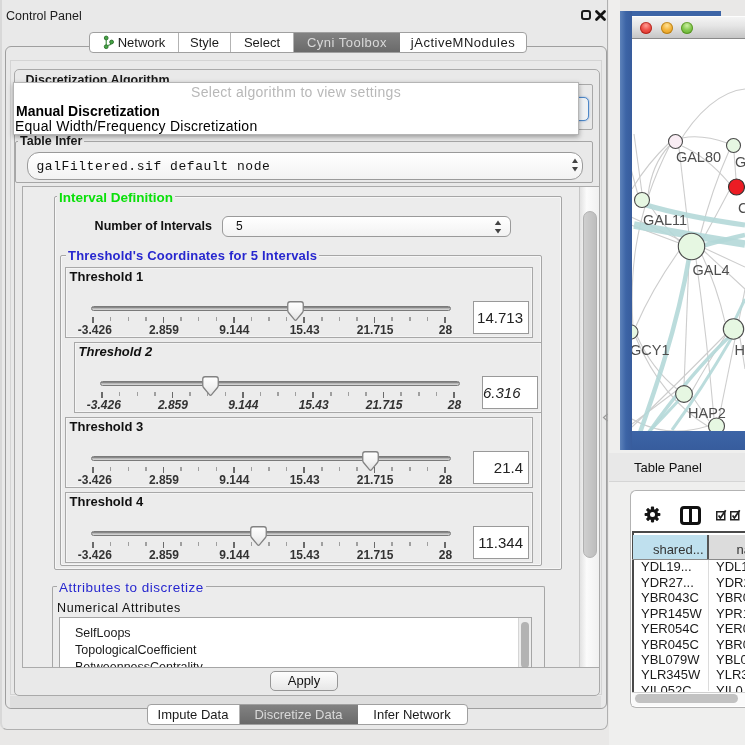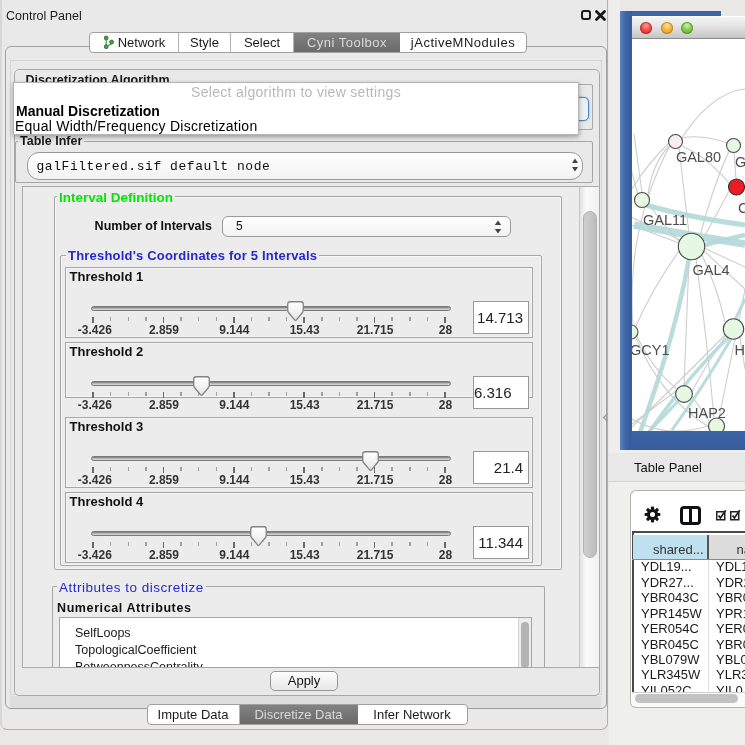--- a/index.html
+++ b/index.html
@@ -103,21 +103,21 @@
             <linearGradient id="thg0" x1="0" y1="0" x2="0" y2="1">
               <stop offset="0" stop-color="#ffffff"></stop>
               <stop offset="0.55" stop-color="#f2f2f2"></stop>
               <stop offset="1" stop-color="#e2e2e2"></stop>
             </linearGradient>
           </defs>
           <path d="M3 0.75 H14 Q16.25 0.75 16.25 3 V9 Q16.25 10.6 15.5 11.5 L9.6 18.7 Q8.5 20 7.4 18.7 L1.5 11.5 Q0.75 10.6 0.75 9 V3 Q0.75 0.75 3 0.75 Z" fill="url(#thg0)" stroke="#828282" stroke-width="1.3"></path>
         </svg>
         <div style="position:absolute;left:407px;top:33px;width:56px;height:33px;background:#fff;border:1px solid #999;font-size:15px;color:#222;text-align:right;line-height:31px;padding-right:5px;">14.713</div>
       </div>
-      <div class="abs" style="left:63px;top:342px;width:468px;height:56px;border:1px solid #a8a8a8;box-shadow:inset 0 0 0 1px #f4f4f4;">
+      <div class="abs" style="left:72px;top:342px;width:468px;height:71px;border:1px solid #a8a8a8;box-shadow:inset 0 0 0 1px #f4f4f4;font-style:italic;">
         <div style="position:absolute;left:3.5px;top:1px;font-size:13px;font-weight:bold;color:#111;">Threshold 2</div>
         <div style="position:absolute;left:25px;top:37.5px;width:360px;height:5.5px;border-radius:3px;background:linear-gradient(#6f6f6f,#b3b3b3 45%,#dedede);border:0.5px solid #7a7a7a;"></div>
         <div style="position:absolute;left:26.35px;top:48.5px;width:1.5px;height:6.5px;background:#6a6a6a;"></div>
         <div style="position:absolute;left:43.95px;top:48.5px;width:1.5px;height:4.5px;background:#9f9f9f;"></div>
         <div style="position:absolute;left:61.55px;top:48.5px;width:1.5px;height:4.5px;background:#9f9f9f;"></div>
         <div style="position:absolute;left:79.15px;top:48.5px;width:1.5px;height:4.5px;background:#9f9f9f;"></div>
         <div style="position:absolute;left:96.75px;top:48.5px;width:1.5px;height:6.5px;background:#6a6a6a;"></div>
         <div style="position:absolute;left:114.35px;top:48.5px;width:1.5px;height:4.5px;background:#9f9f9f;"></div>
         <div style="position:absolute;left:131.95px;top:48.5px;width:1.5px;height:4.5px;background:#9f9f9f;"></div>
         <div style="position:absolute;left:149.55px;top:48.5px;width:1.5px;height:4.5px;background:#9f9f9f;"></div>
@@ -233,21 +233,21 @@
             </linearGradient>
           </defs>
           <path d="M3 0.75 H14 Q16.25 0.75 16.25 3 V9 Q16.25 10.6 15.5 11.5 L9.6 18.7 Q8.5 20 7.4 18.7 L1.5 11.5 Q0.75 10.6 0.75 9 V3 Q0.75 0.75 3 0.75 Z" fill="url(#thg3)" stroke="#828282" stroke-width="1.3"></path>
         </svg>
         <div style="position:absolute;left:407px;top:33px;width:56px;height:33px;background:#fff;border:1px solid #999;font-size:15px;color:#222;text-align:right;line-height:31px;padding-right:5px;">11.344</div>
       </div>
     </div>
 
   <div class="abs" style="left:50px;top:586px;width:493px;height:81px;border:1px solid #a6a6a6;border-top-left-radius:2px;border-top-right-radius:2px;border-bottom:none;"></div>
   <div class="abs" style="left:55px;top:579.5px;background:#ececec;padding:0 2px;font-size:13.5px;letter-spacing:0.5px;color:#2727cf;">Attributes to discretize</div>
-  <div class="abs" style="left:55px;top:601px;font-size:12.5px;font-weight:bold;letter-spacing:0.6px;color:#111;">Numerical Attributes</div>
+  <div class="abs" style="left:55px;top:601px;font-size:12.5px;font-weight:normal;letter-spacing:0.6px;color:#111;">Numerical Attributes</div>
   <div class="abs" style="left:57px;top:617px;width:473px;height:51px;border:1px solid #a5a5a5;background:#fff;overflow:hidden;">
     <div style="position:absolute;left:15px;top:7.5px;font-size:12.5px;color:#1a1a1a;">SelfLoops</div>
     <div style="position:absolute;left:15px;top:24.5px;font-size:12.5px;color:#1a1a1a;">TopologicalCoefficient</div>
     <div style="position:absolute;left:15px;top:41.5px;font-size:12.5px;color:#1a1a1a;">BetweennessCentrality</div>
     <div style="position:absolute;right:0;top:0;width:13px;height:51px;background:#ededed;border-left:1px solid #d5d5d5;"></div>
     <div style="position:absolute;right:2.5px;top:4px;width:8px;height:46px;background:#b3b3b3;border-radius:4px;"></div>
   </div>
 
   <div class="abs" style="left:577px;top:187px;width:20px;height:480px;background:linear-gradient(to right,#e2e2e2,#fbfbfb 35%,#f0f0f0);border-left:1px solid #c6c6c6;"></div>
   <div class="abs" style="left:581px;top:211px;width:14px;height:347px;background:linear-gradient(to right,#cfcfcf,#bdbdbd);border:1px solid #b1b1b1;border-radius:7px;"></div>

